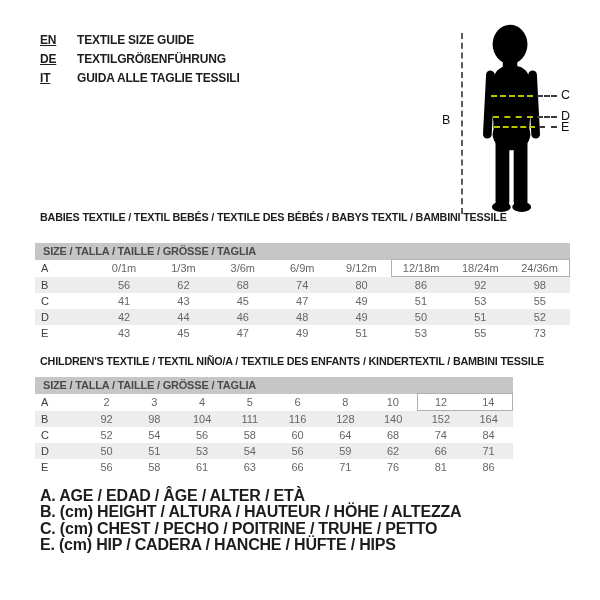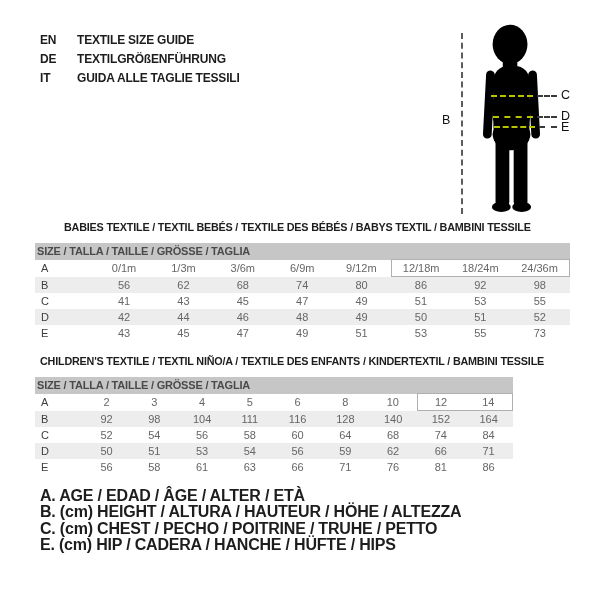--- a/index.html
+++ b/index.html
@@ -2,44 +2,44 @@
 <html><head>
 <meta charset="utf-8">
 <style>
   html,body{margin:0;padding:0;background:#fff;}
   body{font-family:"Liberation Sans", sans-serif;-webkit-font-smoothing:antialiased;}
   .canvas{position:relative;width:600px;height:600px;background:#ffffff;overflow:hidden;}
 
   
   .langs{position:absolute;left:40px;top:31px;}
   .lang-row{height:19px;line-height:19px;font-size:12px;font-weight:bold;color:#1d1d1d;letter-spacing:-0.2px;white-space:nowrap;}
-  .lang-row .code{display:inline-block;width:37px;}
+  .lang-row .code{display:inline-block;width:37px;text-decoration:underline;}
 
   
   .figure-svg{position:absolute;left:474px;top:24px;width:75px;height:196px;}
   .vline{position:absolute;left:461px;top:33px;height:181px;width:0;border-left:2px dashed #5c5c5c;}
   .dash-y{position:absolute;height:0;border-top:2px dashed #b8c400;}
   .dash-k{position:absolute;height:0;border-top:2px dashed #3a3a3a;}
   .mlabel{position:absolute;font-size:12.5px;color:#111;line-height:12px;}
 
   
   .sec-title{position:absolute;font-size:10.8px;font-weight:bold;color:#1d1d1d;letter-spacing:-0.2px;white-space:nowrap;}
 
   
   table.sizes{position:absolute;border-collapse:collapse;table-layout:fixed;font-size:11px;}
-  table.sizes th{background:#c6c6c6;color:#4a4a4a;font-weight:bold;text-align:left;padding:0 0 0 2px;height:16px;font-size:11px;letter-spacing:-0.2px;}
+  table.sizes th{background:#c6c6c6;color:#4a4a4a;font-weight:bold;text-align:left;padding:0 0 0 8px;height:16px;font-size:11px;letter-spacing:-0.2px;}
   table.sizes td{height:16px;padding:0;text-align:center;color:#666;font-size:11px;}
   table.sizes td:first-child{width:30px;text-align:left;padding-left:6px;color:#3d3d3d;}
   table.sizes tr.shaded td{background:#ededed;}
   table.sizes td.hl{border-top:1px solid #b0b0b0;border-bottom:1px solid #b0b0b0;background:#fff;}
   table.sizes td.hl-first{border-left:1px solid #b0b0b0;margin-top:11px;}
   table.sizes td.hl-last{border-right:1px solid #b0b0b0;}
   .babies-table{left:35px;top:243px;width:535px;}
   .children-table{left:35px;top:377px;width:478px;}
-  .babies-title{left:40px;top:221px;margin-left:24px;}
+  .babies-title{left:40px;top:211px;}
   .children-title{left:40px;top:355px;}
 
   
   .legend{position:absolute;left:40px;top:488px;}
   .legend-line{height:16.4px;line-height:16.4px;font-size:16px;font-weight:bold;color:#1d1d1d;letter-spacing:-0.2px;white-space:nowrap;}
 </style>
 </head>
 <body>
 
 <div class="canvas">

